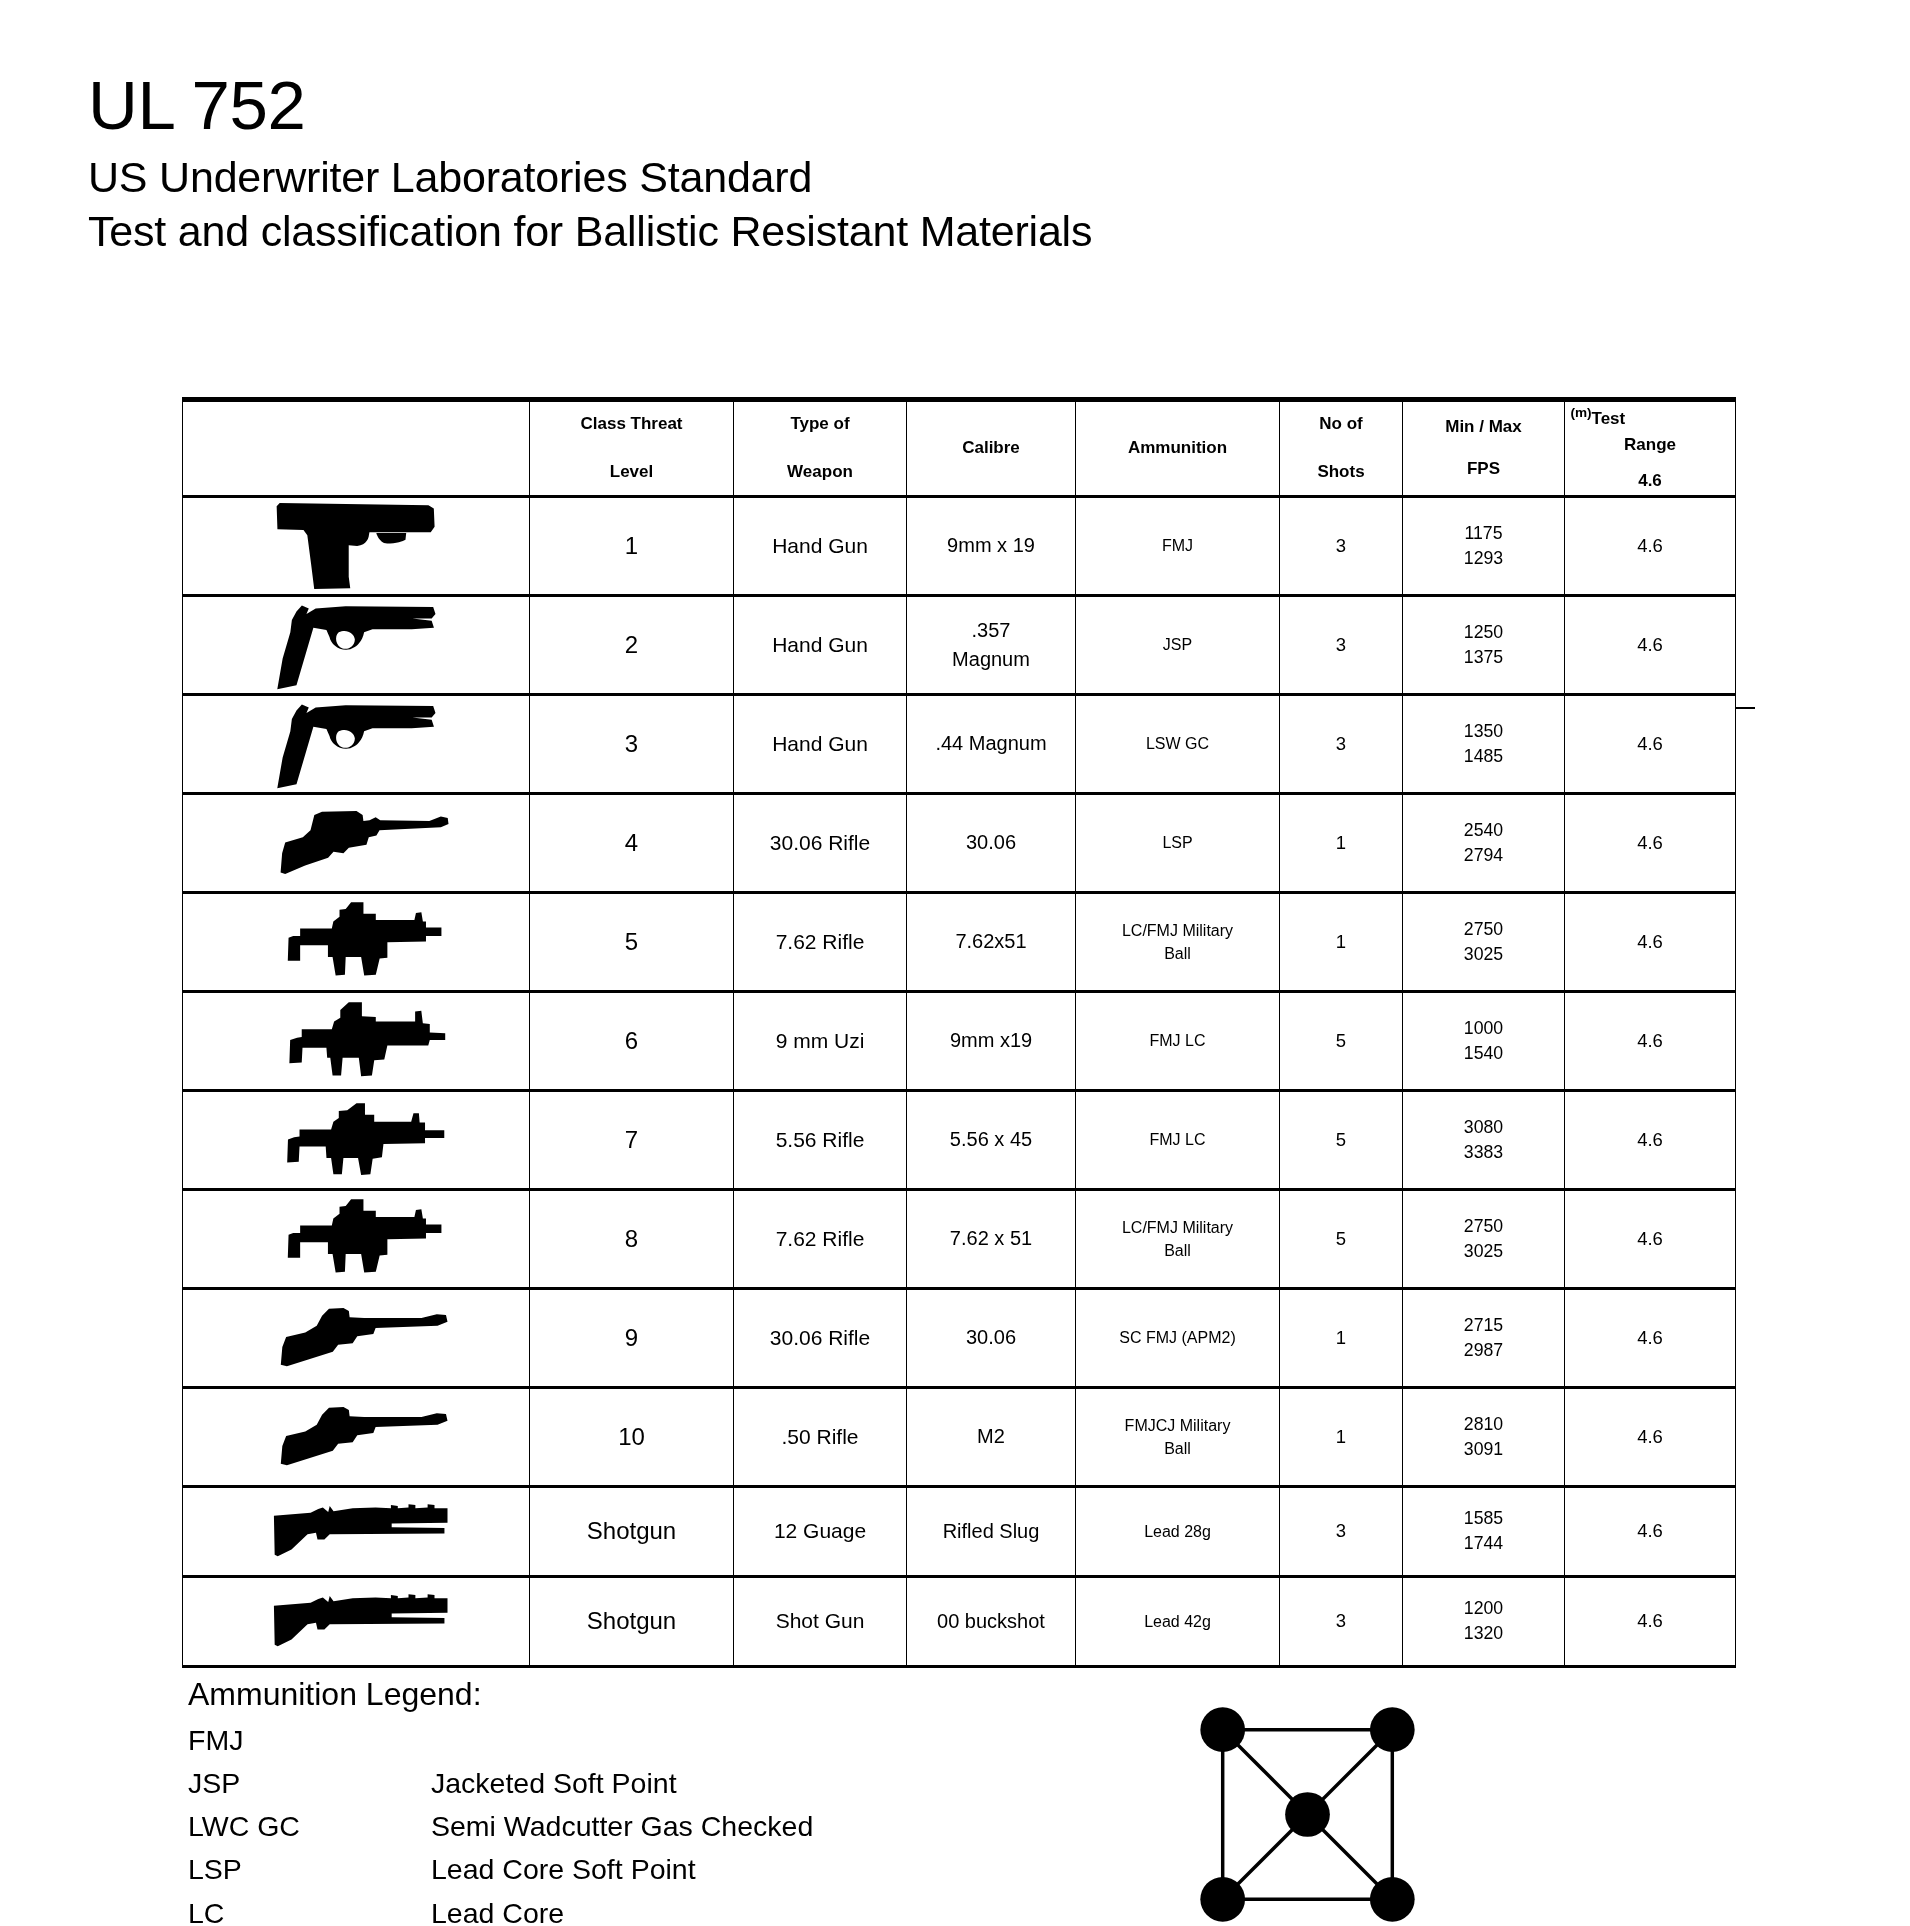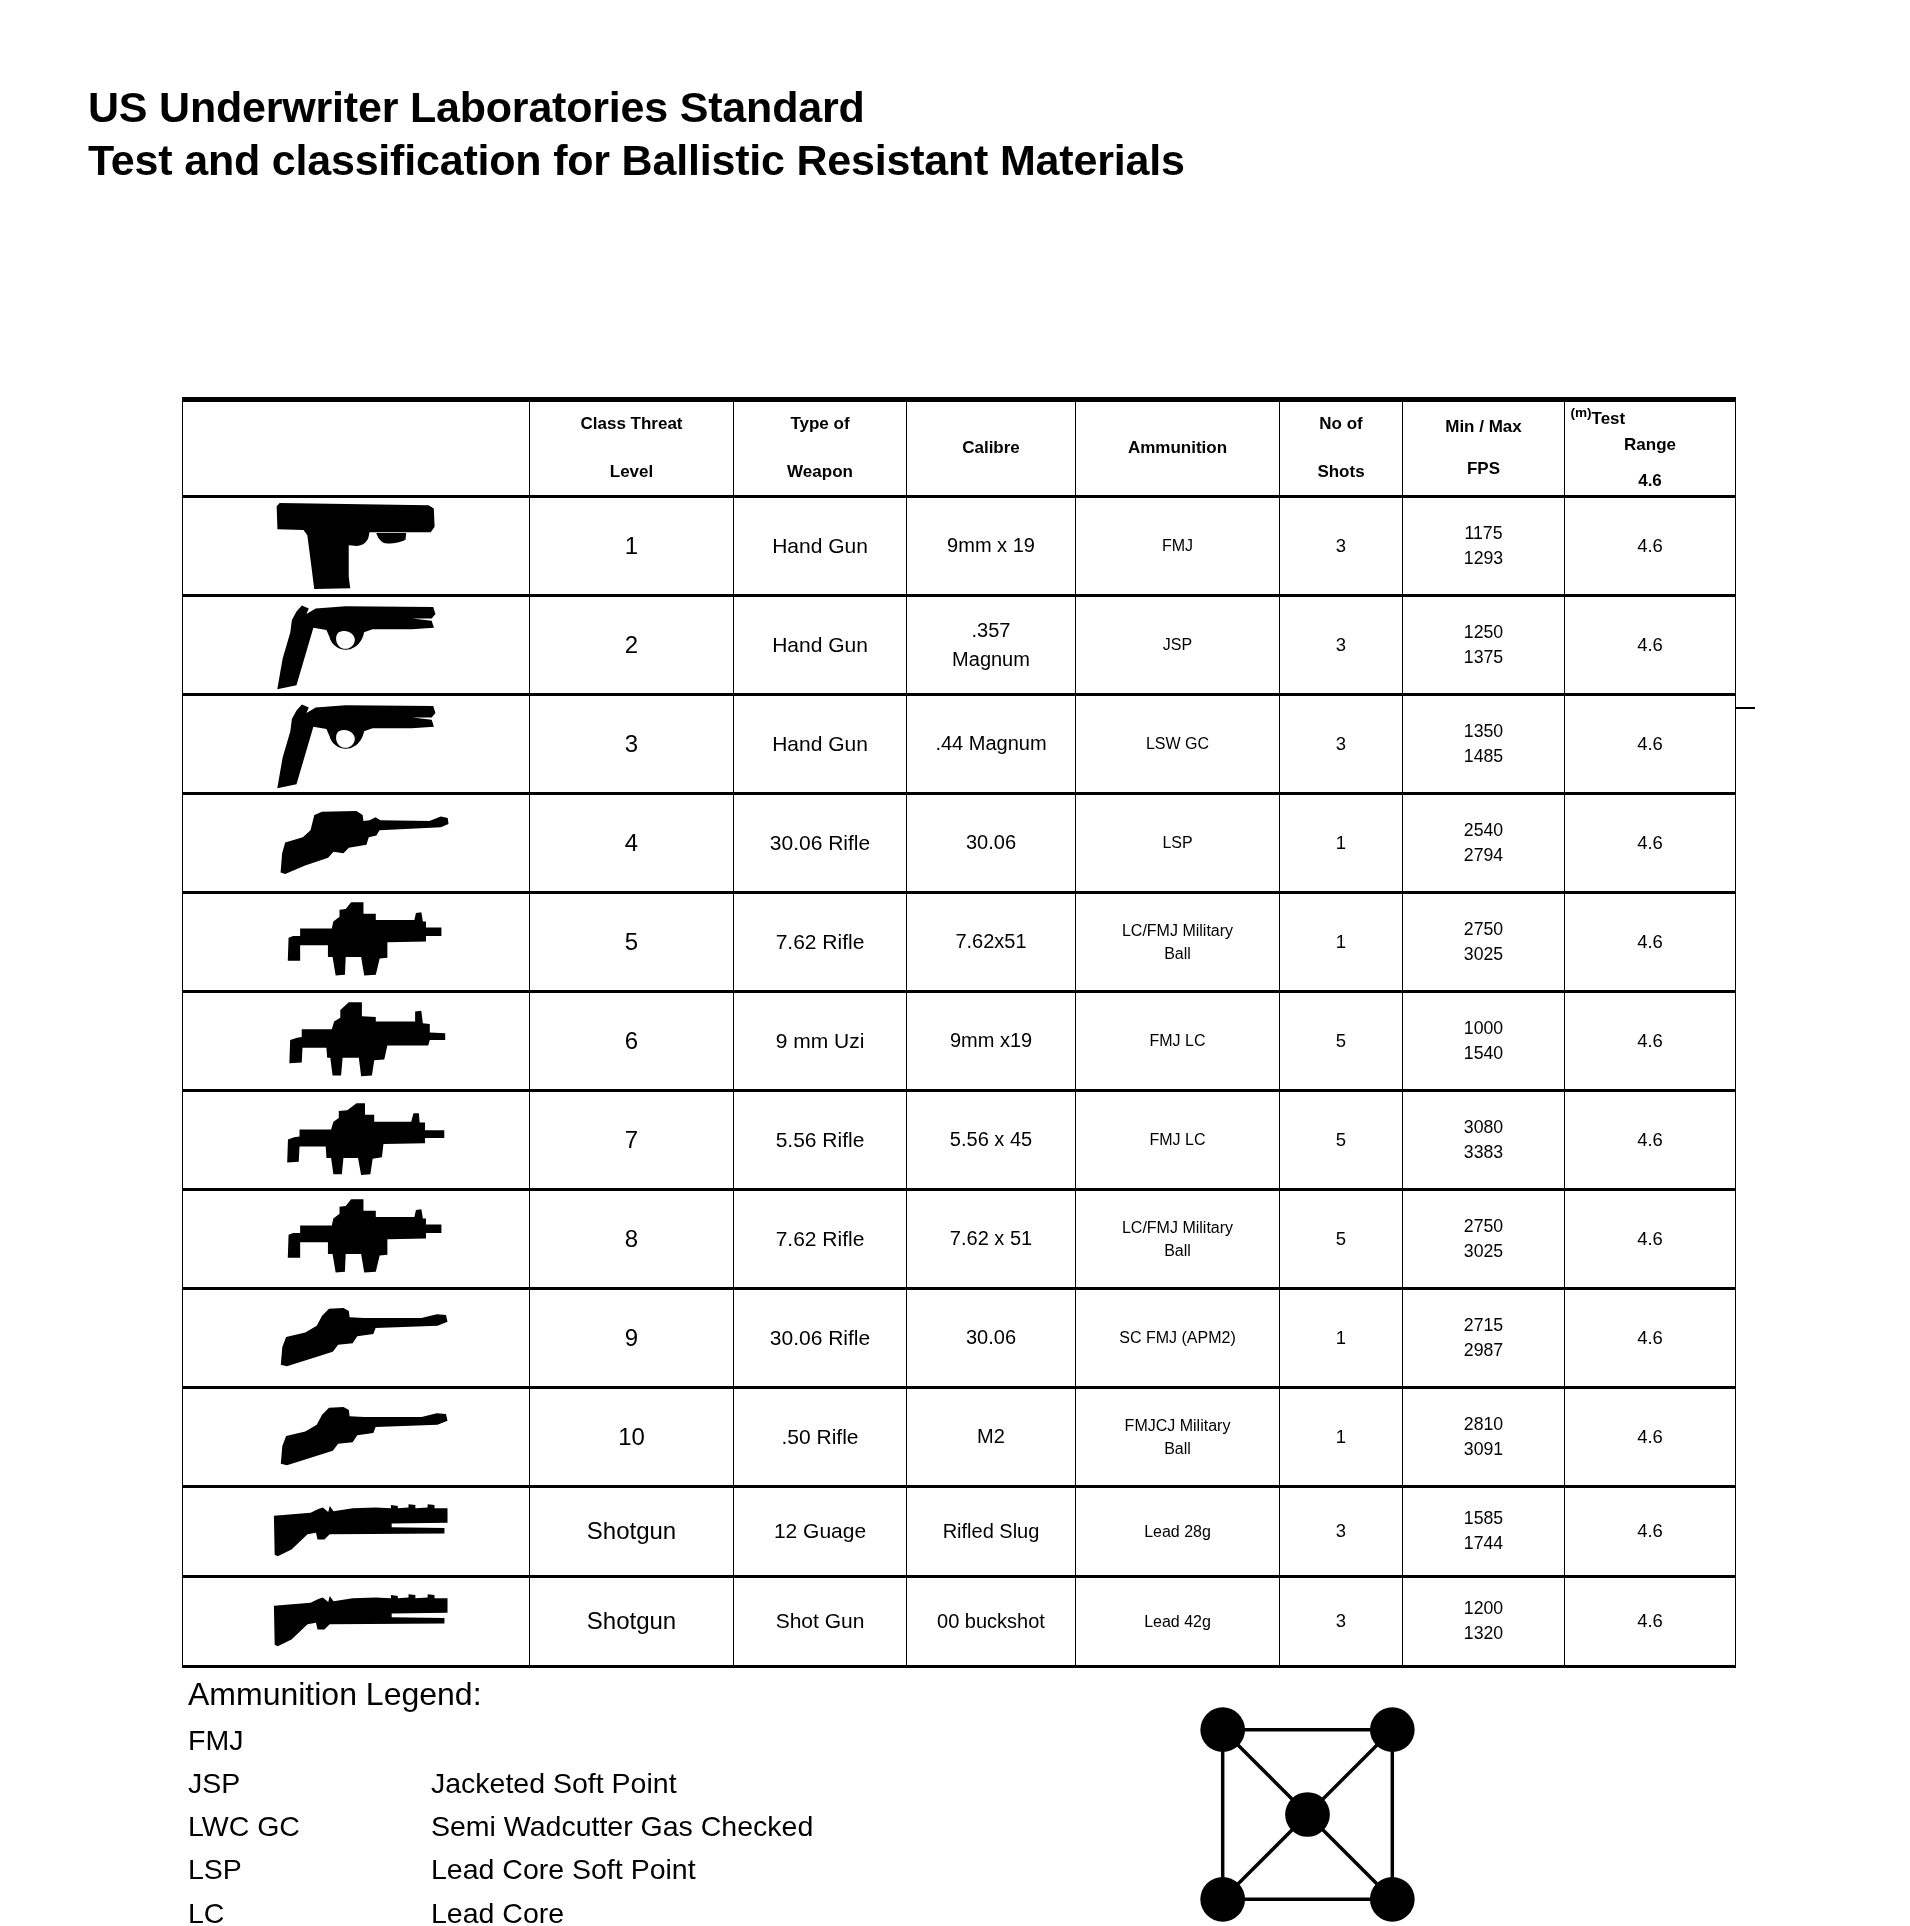--- a/index.html
+++ b/index.html
@@ -11,21 +11,21 @@
     overflow:hidden;
   }
 
   
   #header { position:absolute; left:88px; top:71px; width:1541px; }
   #doc-title {
     font-size:69px; font-weight:400; line-height:1.02;
     letter-spacing:-0.4px;
   }
   .sub-line {
-    font-size:43px; font-weight:700; line-height:1.24;
+    font-size:43px; font-weight:400; line-height:1.24;
     letter-spacing:-0.2px;
   }
   #sub1 { margin-top:10px; }
 
   
   #ul-table {
     position:absolute; left:182px; top:397px;
     width:1554px;
     border-collapse:collapse;
     table-layout:fixed;
@@ -86,20 +86,21 @@
   .legend-abbr { width:243px; flex:0 0 243px; }
   .legend-desc { flex:1 1 auto; }
 
   
   #shot-pattern { position:absolute; left:1188px; top:1695px; }
 </style>
 </head>
 <body>
 
 <div id="header">
+  <div id="doc-title">UL 752</div>
   <div class="sub-line" id="sub1">US Underwriter Laboratories Standard</div>
   <div class="sub-line" id="sub2">Test and classification for Ballistic Resistant Materials</div>
 </div>
 
 <table id="ul-table">
   <colgroup>
     <col class="col-img">
       <col class="col-lvl">
       <col class="col-wpn">
       <col class="col-cal">

